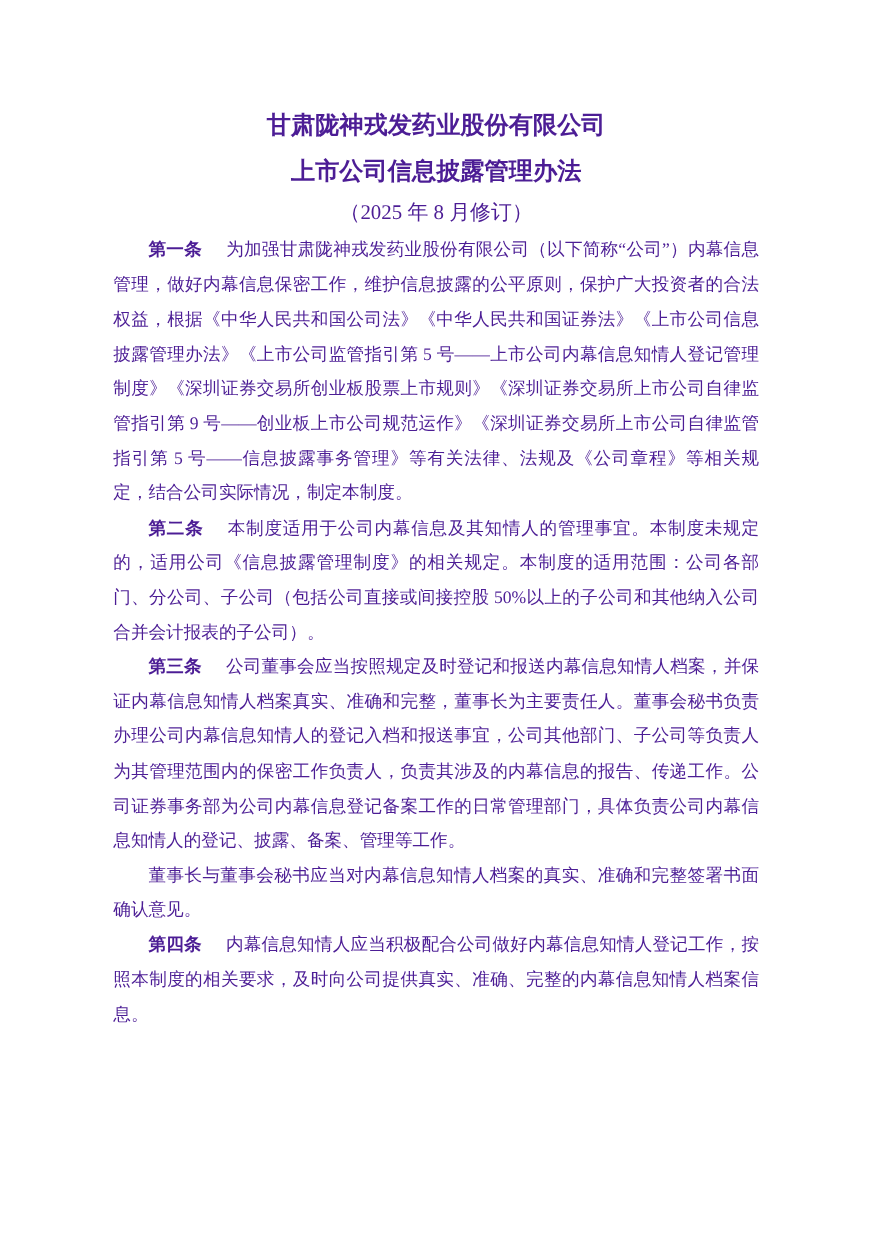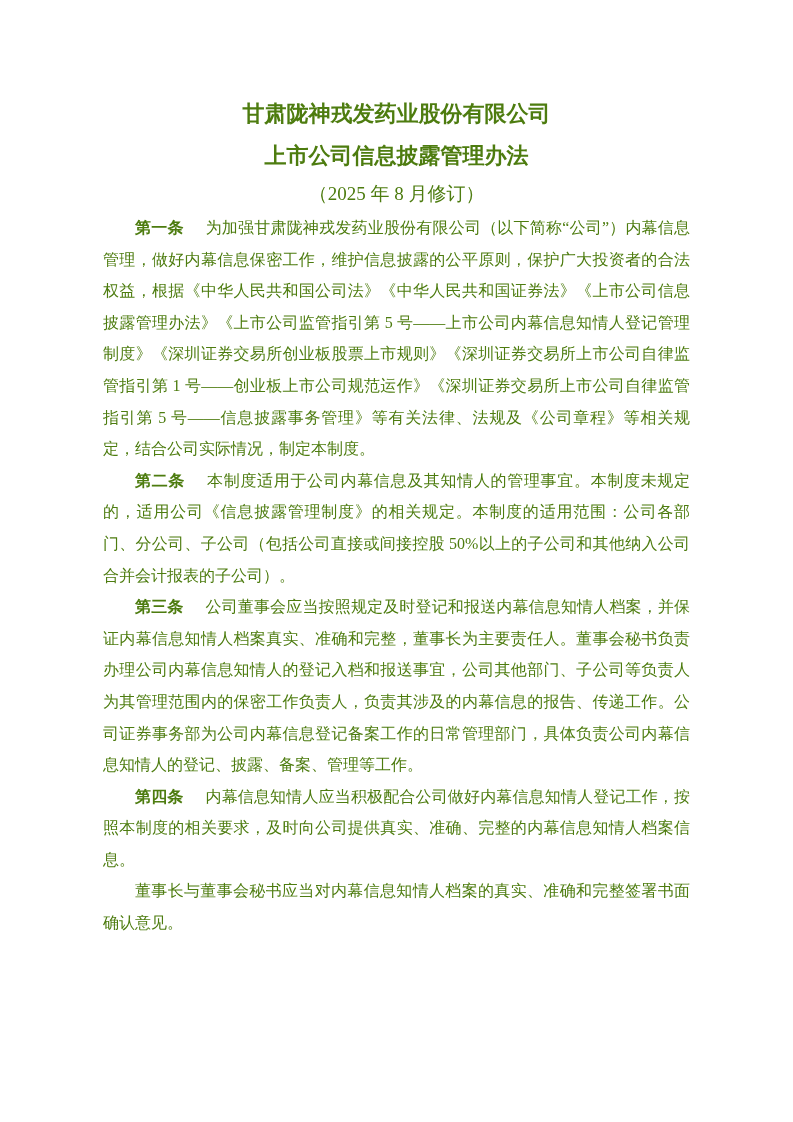--- a/index.html
+++ b/index.html
@@ -4,21 +4,21 @@
 <style>
   html, body {
     margin: 0;
     padding: 0;
     background: #ffffff;
   }
   .page {
     width: 793px;
     height: 1122px;
     background: #ffffff;
-    color: #4d7c0f;
+    color: #4c1d95;
     font-family: "Liberation Serif", "DejaVu Serif", serif;
     box-sizing: border-box;
     padding: 93px 103px 0 103px;
     overflow: hidden;
     position: relative;
   }
   .doc-title {
     font-size: 22px;
     font-weight: 700;
     text-align: center;
@@ -60,19 +60,19 @@
 </style>
 </head>
 <body>
 
 <div class="page">
   <div class="doc-title">甘肃陇神戎发药业股份有限公司</div>
   <div class="doc-title">上市公司信息披露管理办法</div>
   <div class="revision">（2025 年 8 月修订）</div>
 
   <div class="body-text">
-    <p><span class="pnum">第一条</span><span>为加强甘肃陇神戎发药业股份有限公司（以下简称“公司”）内幕信息管理，做好内幕信息保密工作，维护信息披露的公平原则，保护广大投资者的合法权益，根据《中华人民共和国公司法》《中华人民共和国证券法》《上市公司信息披露管理办法》《上市公司监管指引第 5 号——上市公司内幕信息知情人登记管理制度》《深圳证券交易所创业板股票上市规则》《深圳证券交易所上市公司自律监管指引第 1 号——创业板上市公司规范运作》《深圳证券交易所上市公司自律监管指引第 5 号——信息披露事务管理》等有关法律、法规及《公司章程》等相关规定，结合公司实际情况，制定本制度。</span></p>
+    <p><span class="pnum">第一条</span><span>为加强甘肃陇神戎发药业股份有限公司（以下简称“公司”）内幕信息管理，做好内幕信息保密工作，维护信息披露的公平原则，保护广大投资者的合法权益，根据《中华人民共和国公司法》《中华人民共和国证券法》《上市公司信息披露管理办法》《上市公司监管指引第 5 号——上市公司内幕信息知情人登记管理制度》《深圳证券交易所创业板股票上市规则》《深圳证券交易所上市公司自律监管指引第 9 号——创业板上市公司规范运作》《深圳证券交易所上市公司自律监管指引第 5 号——信息披露事务管理》等有关法律、法规及《公司章程》等相关规定，结合公司实际情况，制定本制度。</span></p>
     <p><span class="pnum">第二条</span><span>本制度适用于公司内幕信息及其知情人的管理事宜。本制度未规定的，适用公司《信息披露管理制度》的相关规定。本制度的适用范围：公司各部门、分公司、子公司（包括公司直接或间接控股 50%以上的子公司和其他纳入公司合并会计报表的子公司）。</span></p>
     <p><span class="pnum">第三条</span><span>公司董事会应当按照规定及时登记和报送内幕信息知情人档案，并保证内幕信息知情人档案真实、准确和完整，董事长为主要责任人。董事会秘书负责办理公司内幕信息知情人的登记入档和报送事宜，公司其他部门、子公司等负责人为其管理范围内的保密工作负责人，负责其涉及的内幕信息的报告、传递工作。公司证券事务部为公司内幕信息登记备案工作的日常管理部门，具体负责公司内幕信息知情人的登记、披露、备案、管理等工作。</span></p>
+    <p><span>董事长与董事会秘书应当对内幕信息知情人档案的真实、准确和完整签署书面确认意见。</span></p>
     <p><span class="pnum">第四条</span><span>内幕信息知情人应当积极配合公司做好内幕信息知情人登记工作，按照本制度的相关要求，及时向公司提供真实、准确、完整的内幕信息知情人档案信息。</span></p>
-    <p><span>董事长与董事会秘书应当对内幕信息知情人档案的真实、准确和完整签署书面确认意见。</span></p>
   </div>
 </div>
 
 </body></html>

